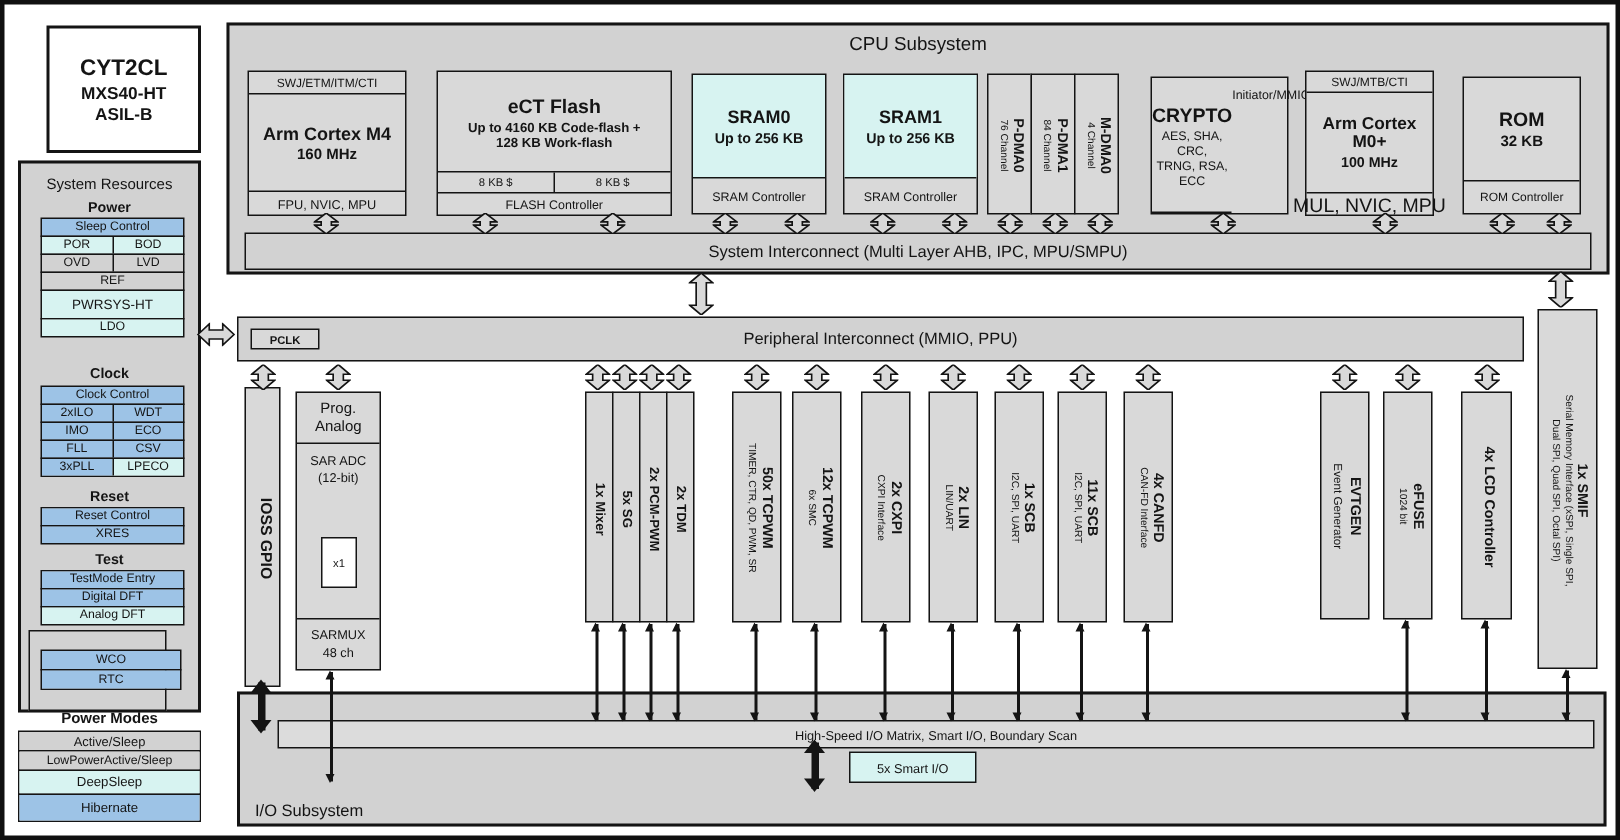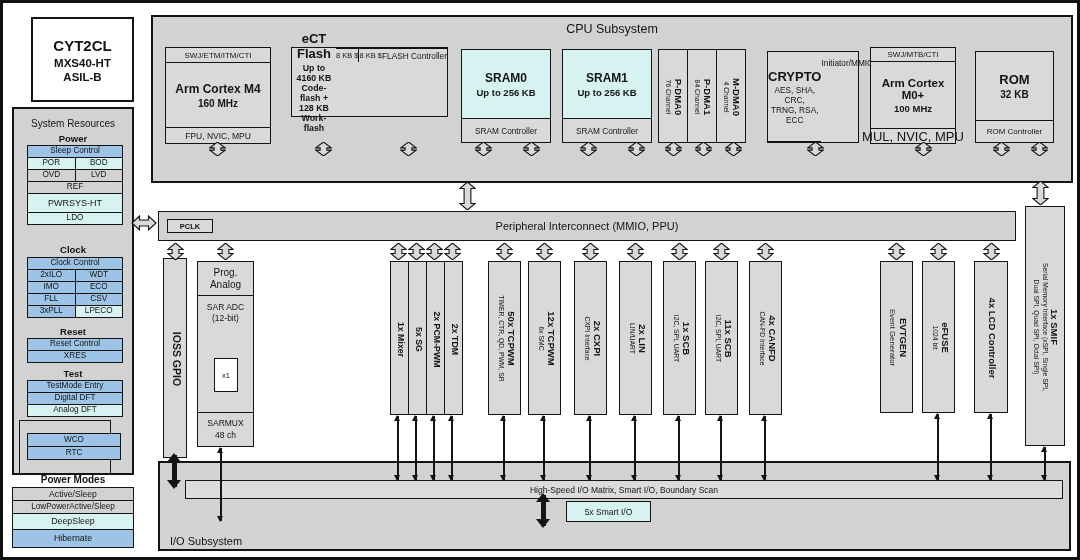--- a/index.html
+++ b/index.html
@@ -147,21 +147,21 @@
 
   <div class="blk" style="left:162px;top:44px;width:106px;height:97px;display:flex;flex-direction:column">
     <div class="strip" style="height:15px;border-bottom:1.3px solid #141414">SWJ/ETM/ITM/CTI</div>
     <div class="col" style="flex:1">
       <div class="b" style="font-size:12px">Arm Cortex M4</div>
       <div class="b" style="font-size:10px;margin-top:2px">160 MHz</div>
     </div>
     <div class="strip" style="height:16px;border-top:1.3px solid #141414;font-size:8.5px">FPU, NVIC, MPU</div>
   </div>
 
-  <div class="blk" style="left:288px;top:44px;width:157px;height:70px;display:flex;">
+  <div class="blk" style="left:288px;top:44px;width:157px;height:97px;display:flex;flex-direction:column">
     <div class="col" style="flex:1">
       <div class="b" style="font-size:13px">eCT Flash</div>
       <div class="b" style="font-size:8.8px;margin-top:2px">Up to 4160 KB Code-flash +</div>
       <div class="b" style="font-size:8.8px">128 KB Work-flash</div>
     </div>
     <div style="display:flex;height:14px;border-top:1.3px solid #141414">
       <span class="strip" style="flex:1;font-size:7.5px">8 KB $</span>
       <span class="strip" style="flex:1;font-size:7.5px;border-left:1.3px solid #141414">8 KB $</span>
     </div>
     <div class="strip" style="height:15px;border-top:1.3px solid #141414;font-size:8.3px">FLASH Controller</div>
@@ -221,20 +221,21 @@
   </div>
 
   <div class="blk" style="left:972px;top:48px;width:79px;height:92px;display:flex;flex-direction:column">
     <div class="col" style="flex:1;border-bottom:1.3px solid #141414">
       <div class="b" style="font-size:13px">ROM</div>
       <div class="b" style="font-size:10px;margin-top:2px">32 KB</div>
     </div>
     <div class="strip" style="height:21px;font-size:8px">ROM Controller</div>
   </div>
 
+  <div class="blk panel ctr" style="left:160px;top:152px;width:898px;height:25px;font-size:11px">System Interconnect (Multi Layer AHB, IPC, MPU/SMPU)</div>
 
   <div class="blk panel ctr" style="left:155px;top:208px;width:858px;height:30px;font-size:11px">
     <span>Peripheral Interconnect (MMIO, PPU)</span>
     <div class="blk ctr" style="left:8px;top:7px;width:46px;height:14px;font-size:7.5px;font-weight:700">PCLK</div>
   </div>
 
   <div class="vblk" style="left:1022px;top:203px;width:40px;height:240px">
     <div class="vin" style="left:-100px;top:100px;width:240px;height:40px">
       <span class="vmain">1x SMIF</span>
       <span class="vsub">Serial Memory Interface (xSPI, Single SPI,</span>

